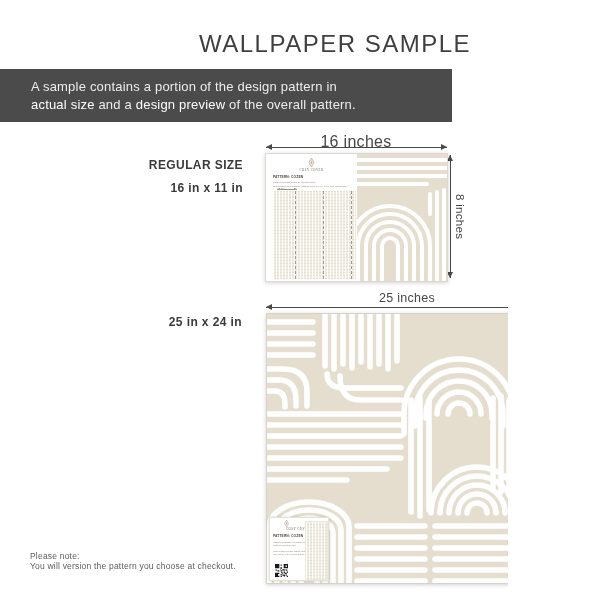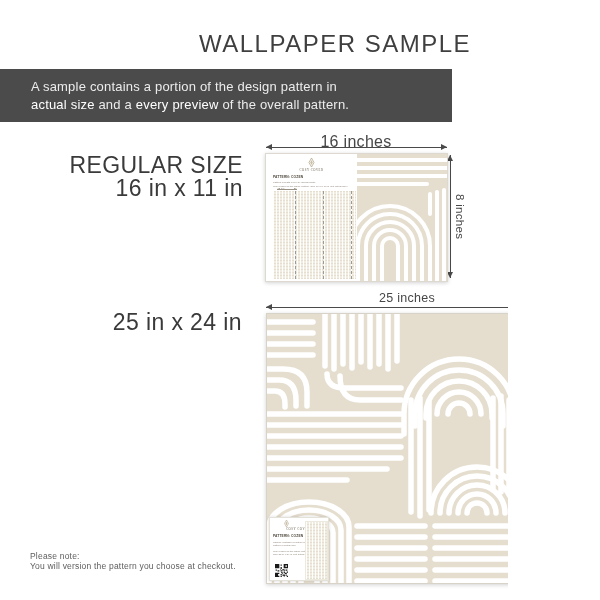--- a/index.html
+++ b/index.html
@@ -8,22 +8,22 @@
 
   
   .title{position:absolute;left:120px;top:30px;width:430px;text-align:center;
          font-size:24px;letter-spacing:1.5px;font-weight:500;color:#3f3f3f;}
   .banner{position:absolute;left:0;top:69px;width:452px;height:53px;background:#4b4b4b;
           color:#ececec;font-size:13px;line-height:17.5px;box-sizing:border-box;
           padding:9px 0 0 31px;letter-spacing:.2px;}
   .banner b{color:#ffffff;font-weight:400;}
 
   
-  .size-label{position:absolute;text-align:right;font-size:23px;line-height:23px;
-              font-weight:400;color:#3a3a3a;letter-spacing:.4px;}
+  .size-label{position:absolute;text-align:right;font-size:12px;line-height:23px;
+              font-weight:700;color:#3a3a3a;letter-spacing:.4px;}
   #regular-label{left:0;top:154px;width:243px;}
   #large-label{left:0;top:311px;width:242px;}
 
   
   .dim-text{position:absolute;font-size:16px;color:#474747;letter-spacing:.3px;}
   .dim-text.center{text-align:center;}
   .dim-vtext{position:absolute;writing-mode:vertical-rl;text-align:center;
              font-size:11.5px;color:#474747;letter-spacing:.3px;}
   .dim-h{position:absolute;height:1px;background:#4a4a4a;}
   .dim-h::before,.dim-h::after{content:"";position:absolute;top:-3px;width:0;height:0;
@@ -72,21 +72,21 @@
 </style>
 </head>
 <body>
 
 <div id="page">
 
   <div class="title">WALLPAPER SAMPLE</div>
 
   <div class="banner">
     <span>A sample contains a portion of the design pattern in</span><br>
-    <b>actual size</b><span> and a </span><b>every preview</b><span> of the overall pattern.</span>
+    <b>actual size</b><span> and a </span><b>design preview</b><span> of the overall pattern.</span>
   </div>
 
   <div id="regular-label" class="size-label">
     <div>REGULAR SIZE</div>
     <div>16 in x 11 in</div>
   </div>
 
   <div class="dim-text center" style="left:265px;top:133px;width:182px;">16 inches</div>
   <div class="dim-h" style="left:266px;top:147px;width:181px;"></div>
   <div class="dim-v" style="left:450px;top:155px;height:123px;"></div>

